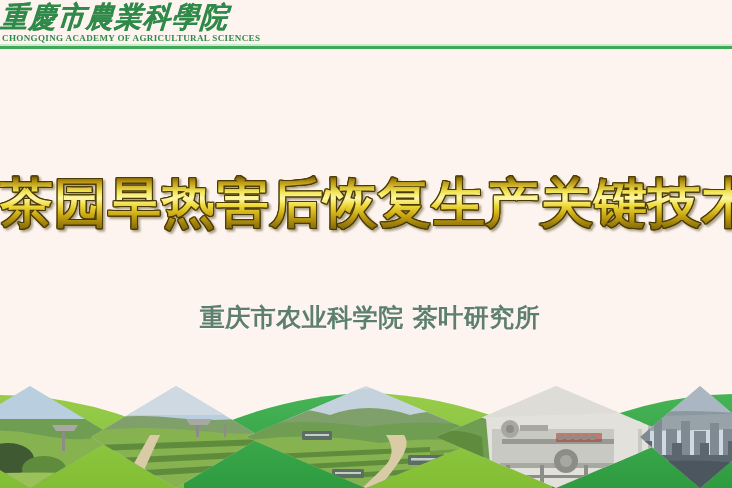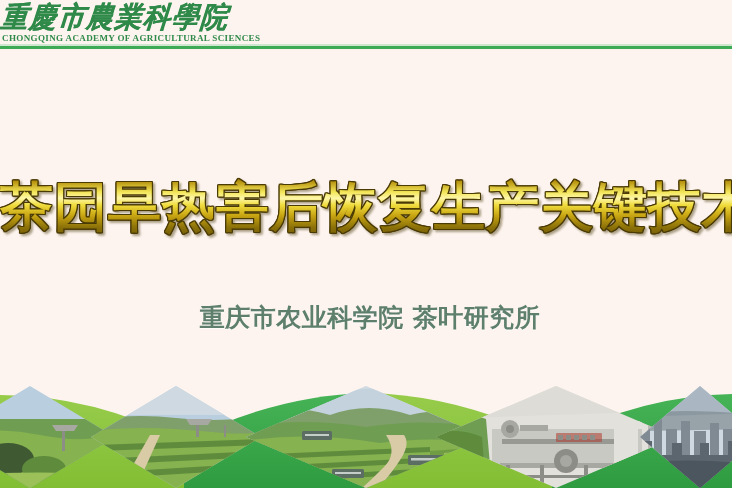--- a/index.html
+++ b/index.html
@@ -95,21 +95,21 @@
     height: 340px;
     background: #fdf4ef;
   }
 
   #main-title {
     position: absolute;
     left: 0;
     top: 127px;
     width: 732px;
     text-align: center;
-    font-family: Liberation Serif, serif;
+    font-family: Liberation Mono, monospace;
     font-size: 53px;
     font-weight: 700;
     letter-spacing: 1px;
     line-height: 62px;
     white-space: nowrap;
     background-image: linear-gradient(
         180deg,
         #6e5607 0%,
         #b7930f 9%,
         #f3e659 26%,

